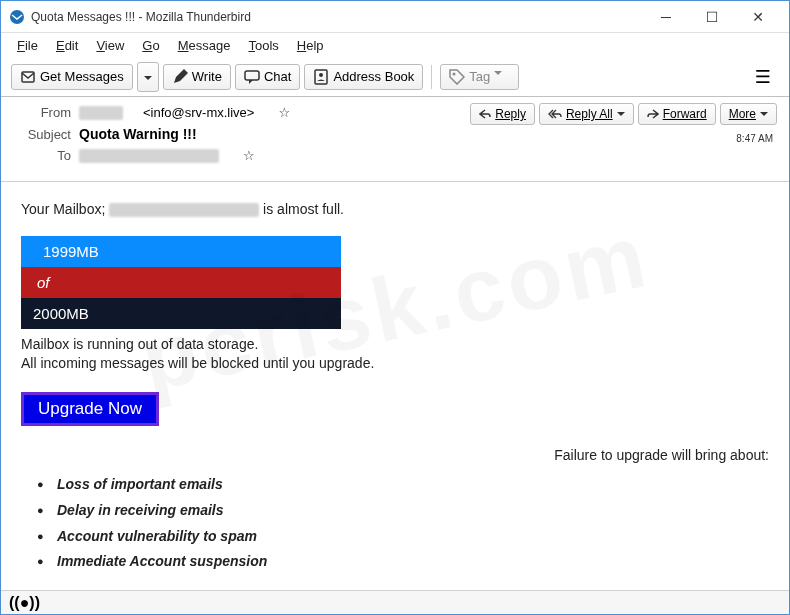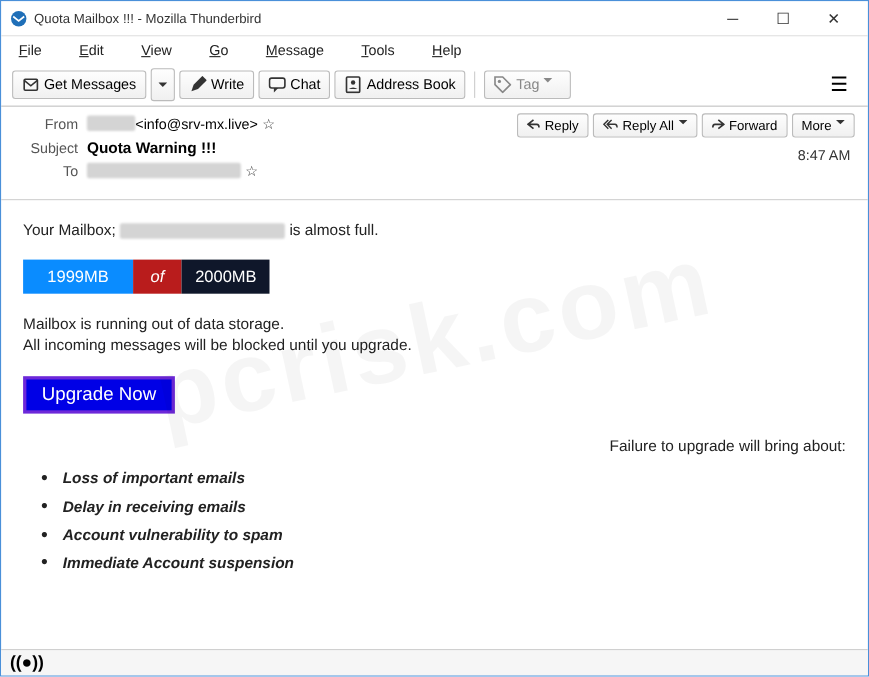--- a/index.html
+++ b/index.html
@@ -4,46 +4,46 @@
   <style>
     * { margin: 0; padding: 0; box-sizing: border-box; font-family: "Segoe UI", Tahoma, sans-serif; }
     body { width: 790px; height: 615px; background: #fff; border: 1px solid #4a90d9; position: relative; overflow: hidden; }
     
     .titlebar { height: 32px; display: flex; align-items: center; padding: 0 8px; border-bottom: 1px solid #e0e0e0; }
     .titlebar-icon { width: 16px; height: 16px; margin-right: 6px; display: flex; align-items: center; justify-content: center; }
     .titlebar-title { font-size: 12px; color: #333; flex: 1; }
     .window-controls { display: flex; gap: 0; }
     .window-btn { width: 46px; height: 30px; display: flex; align-items: center; justify-content: center; font-size: 14px; color: #333; cursor: pointer; }
     
-    .menubar { height: 24px; display: flex; align-items: center; padding: 0 8px; gap: 18px; }
+    .menubar { height: 24px; display: flex; align-items: center; padding: 0 8px; gap: 2px; }
     .menu-item { padding: 2px 8px; font-size: 13px; color: #222; cursor: pointer; }
     .menu-item .underline { text-decoration: underline; }
     
     .toolbar { height: 40px; display: flex; align-items: center; padding: 0 10px; border-bottom: 1px solid #c0c0c0; gap: 4px; }
     .toolbar-btn { display: flex; gap: 4px; padding: 4px 8px; font-size: 13px; border: 1px solid #bbb; border-radius: 3px; background: linear-gradient(#fefefe, #f0f0f0); cursor: pointer; }
     .toolbar-btn svg { width: 16px; height: 16px; }
     .dropdown-arrow { border: 1px solid #bbb; border-radius: 3px; padding: 5px 6px; background: linear-gradient(#fefefe, #f0f0f0); cursor: pointer; }
     .toolbar-sep { width: 1px; height: 24px; background: #ccc; margin: 0 4px; }
     .toolbar-spacer { flex: 1; }
     .hamburger { padding: 4px 8px; cursor: pointer; font-size: 18px; }
     
     .headers { padding: 8px 16px 12px; border-bottom: 1px solid #d0d0d0; position: relative; }
     .header-row { display: flex; align-items: center; margin-bottom: 6px; font-size: 13px; }
     .header-label { width: 54px; text-align: right; color: #555; margin-right: 8px; }
-    .header-value { display: flex; align-items: flex-start; gap: 0; }
+    .header-value { display: flex; align-items: center; gap: 20px; }
     .redacted { background: #d4d4d4; border-radius: 2px; display: inline-block; height: 14px; filter: blur(1px); }
     .star { color: #333; margin-left: 4px; cursor: pointer; }
     .action-btns { position: absolute; right: 12px; top: 6px; display: flex; gap: 4px; }
-    .action-btn { display: flex; gap: 4px; padding: 3px 8px; font-size: 12px; border: 1px solid #bbb; border-radius: 3px; background: linear-gradient(#fefefe, #f0f0f0); cursor: pointer; }
-    .timestamp { position: absolute; right: 16px; top: 36px; font-size: 13px; color: #333; }
+    .action-btn { display: flex; align-items: center; gap: 4px; padding: 3px 8px; font-size: 12px; border: 1px solid #bbb; border-radius: 3px; background: linear-gradient(#fefefe, #f0f0f0); cursor: pointer; text-decoration: underline; }
+    .timestamp { position: absolute; right: 16px; top: 36px; font-size: 10px; color: #333; }
     .subject-val { font-weight: bold; font-size: 14px; }
     
     .email-body { padding: 18px 20px; font-size: 14px; color: #222; line-height: 1.4; }
     .mailbox-line { margin-bottom: 16px; }
-    .quota-bar { display: flex; margin-bottom: 18px; width: 320px; }
+    .quota-bar { display: flex; margin-bottom: 6px; width: 320px; flex-direction: column; }
     .quota-used { background: #0a8cff; color: #fff; padding: 5px 22px; font-size: 15px; }
     .quota-of { background: #b91c1c; color: #fff; padding: 5px 16px; font-style: italic; font-size: 15px; }
     .quota-total { background: #0f172a; color: #fff; padding: 5px 12px; font-size: 15px; font-weight: 500; }
     .body-text { margin-bottom: 18px; }
     .upgrade-btn-wrap { background: #6d28d9; display: inline-block; padding: 3px; margin-bottom: 20px; }
     .upgrade-btn { background: #0000e6; color: #fff; padding: 4px 14px; font-size: 17px; border: none; cursor: pointer; font-family: inherit; }
     .failure-text { margin-bottom: 10px; text-align: right; }
     .bullets { list-style: none; padding-left: 36px; }
     .bullets li { font-weight: bold; margin-bottom: 6px; position: relative; font-style: italic; }
     .bullets li::before { content: "●"; position: absolute; left: -20px; font-size: 11px; top: 2px; }
@@ -55,21 +55,21 @@
 </head>
 <body>
 
 <div class="titlebar">
   <span class="titlebar-icon">
     <svg viewBox="0 0 16 16">
         <circle cx="8" cy="8" r="7" fill="#1f6fb8"></circle>
         <path d="M3 6 L8 10 L13 6" stroke="#fff" stroke-width="1.5" fill="none"></path>
       </svg>
   </span>
-  <span class="titlebar-title">Quota Mailbox !!! - Mozilla Thunderbird</span>
+  <span class="titlebar-title">Quota Messages !!! - Mozilla Thunderbird</span>
   <div class="window-controls">
     <div class="window-btn">─</div>
     <div class="window-btn">☐</div>
     <div class="window-btn">✕</div>
   </div>
 </div>
 
 <div class="menubar">
   <span class="menu-item"><span class="underline">F</span>ile</span>
   <span class="menu-item"><span class="underline">E</span>dit</span>

